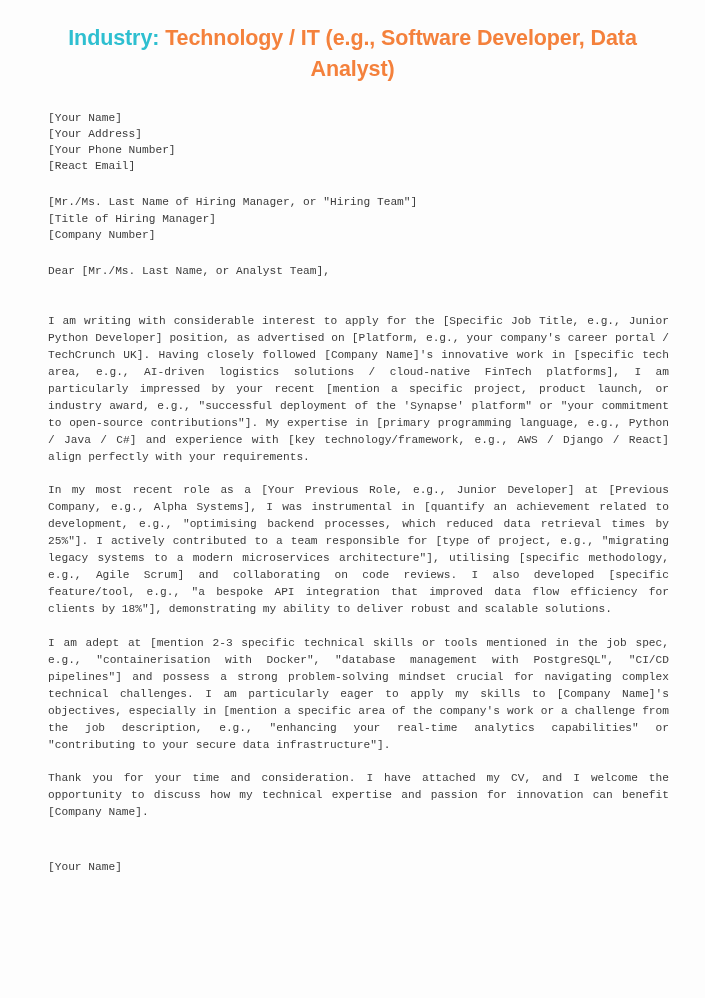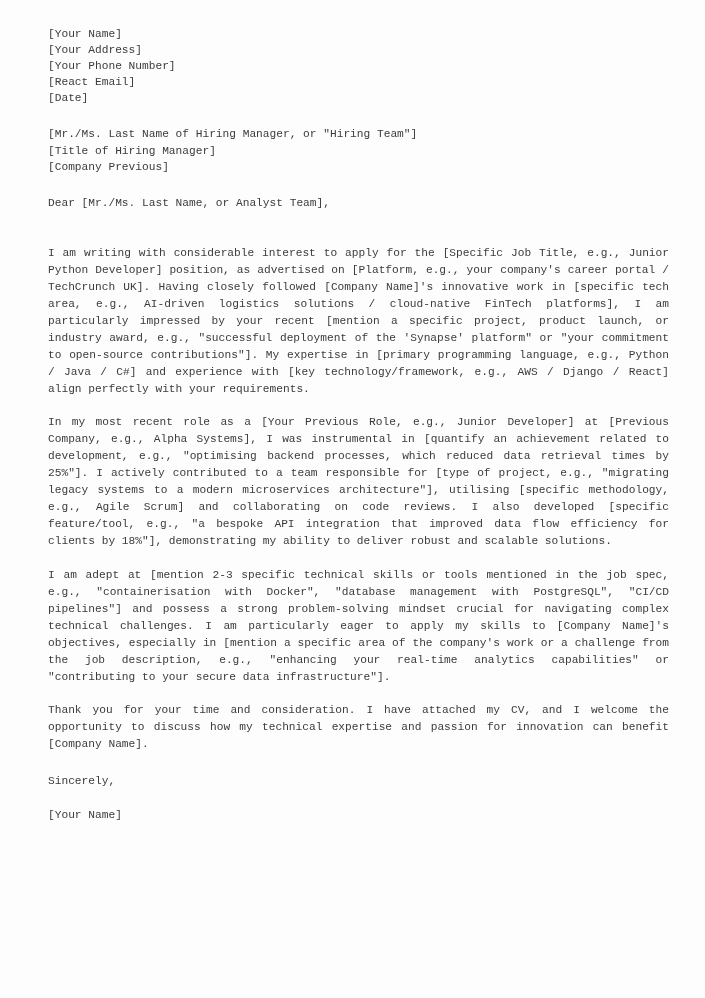--- a/index.html
+++ b/index.html
@@ -82,52 +82,53 @@
   .closing {
     font-size: 11.2px;
     line-height: 16.1px;
   }
 </style>
 </head>
 <body>
 
 <div class="page">
 
+  <h1 class="doc-title">
+    <span class="title-industry">Industry:</span><span class="title-industry">&nbsp;</span><span class="title-value">Technology / IT (e.g., Software Developer, Data Analyst)</span>
+  </h1>
 
   <div class="letter">
 
     <div class="block">
       <span class="addr-line">[Your Name]</span>
       <span class="addr-line">[Your Address]</span>
       <span class="addr-line">[Your Phone Number]</span>
       <span class="addr-line">[React Email]</span>
-      <span class="addr-line">[Date]</span>
     </div>
 
     <div class="spacer-md"></div>
 
     <div class="block">
       <span class="addr-line">[Mr./Ms. Last Name of Hiring Manager, or "Hiring Team"]</span>
       <span class="addr-line">[Title of Hiring Manager]</span>
-      <span class="addr-line">[Company Previous]</span>
+      <span class="addr-line">[Company Number]</span>
     </div>
 
     <div class="spacer-md"></div>
 
     <div class="salutation">Dear [Mr./Ms. Last Name, or Analyst Team],</div>
 
     <div class="spacer-xl"></div>
 
     <p class="para">I am writing with considerable interest to apply for the [Specific Job Title, e.g., Junior Python Developer] position, as advertised on [Platform, e.g., your company's career portal / TechCrunch UK]. Having closely followed [Company Name]'s innovative work in [specific tech area, e.g., AI-driven logistics solutions / cloud-native FinTech platforms], I am particularly impressed by your recent [mention a specific project, product launch, or industry award, e.g., "successful deployment of the 'Synapse' platform" or "your commitment to open-source contributions"]. My expertise in [primary programming language, e.g., Python / Java / C#] and experience with [key technology/framework, e.g., AWS / Django / React] align perfectly with your requirements.</p>
     <p class="para">In my most recent role as a [Your Previous Role, e.g., Junior Developer] at [Previous Company, e.g., Alpha Systems], I was instrumental in [quantify an achievement related to development, e.g., "optimising backend processes, which reduced data retrieval times by 25%"]. I actively contributed to a team responsible for [type of project, e.g., "migrating legacy systems to a modern microservices architecture"], utilising [specific methodology, e.g., Agile Scrum] and collaborating on code reviews. I also developed [specific feature/tool, e.g., "a bespoke API integration that improved data flow efficiency for clients by 18%"], demonstrating my ability to deliver robust and scalable solutions.</p>
     <p class="para">I am adept at [mention 2-3 specific technical skills or tools mentioned in the job spec, e.g., "containerisation with Docker", "database management with PostgreSQL", "CI/CD pipelines"] and possess a strong problem-solving mindset crucial for navigating complex technical challenges. I am particularly eager to apply my skills to [Company Name]'s objectives, especially in [mention a specific area of the company's work or a challenge from the job description, e.g., "enhancing your real-time analytics capabilities" or "contributing to your secure data infrastructure"].</p>
     <p class="para">Thank you for your time and consideration. I have attached my CV, and I welcome the opportunity to discuss how my technical expertise and passion for innovation can benefit [Company Name].</p>
 
     <div class="spacer-md"></div>
 
-    <div class="closing">Sincerely,</div>
 
     <div class="spacer-sm"></div>
 
     <div class="closing">[Your Name]</div>
 
   </div>
 </div>
 
 </body></html>

